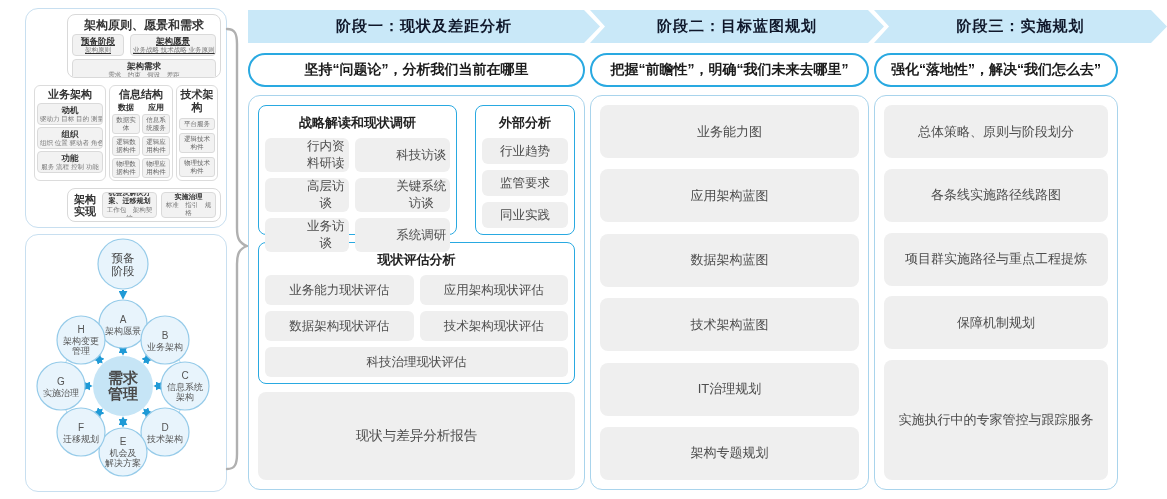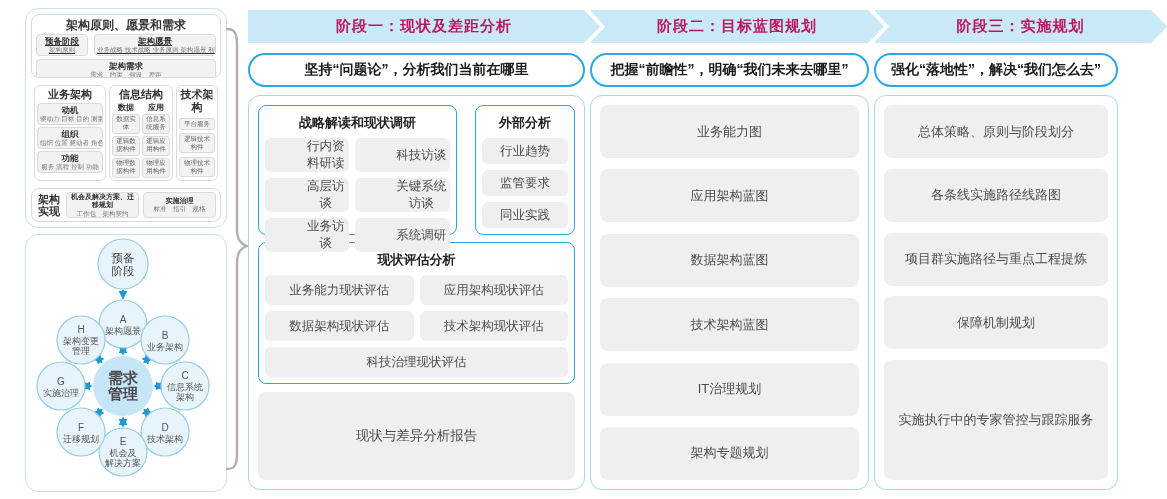--- a/index.html
+++ b/index.html
@@ -6,39 +6,39 @@
   body{
     width:1167px;height:499px;position:relative;background:#ffffff;
     font-family:"Liberation Sans","DejaVu Sans",sans-serif;color:#333;
     overflow:hidden;
   }
   
   .lt-panel{position:absolute;left:25px;top:8px;width:202px;height:220px;
     border:1.5px solid #c8dff0;border-radius:13px;box-sizing:border-box;
     padding:5px;display:flex;flex-direction:column;gap:4px;background:#fff;}
   .grp{border:1px solid #d9d9d9;border-radius:8px;box-sizing:border-box;
-    padding:3px 4px;overflow:hidden;background:#fff;}
+    padding:3px 4px;overflow:hidden;background:#fff;margin-left:36px;}
   .lt-title{font-size:12px;font-weight:bold;text-align:center;color:#333;line-height:14px;}
   .lt-row{display:flex;gap:6px;margin-top:2px;text-decoration:underline;}
   .gbx{background:#f2f2f2;border:1px solid #dadada;border-radius:4px;
     text-align:center;overflow:hidden;box-sizing:border-box;padding:1px 2px;}
   .gbx .t{font-weight:bold;color:#333;font-size:8.5px;line-height:10px;}
   .gbx .s{color:#777;font-size:6.5px;line-height:8px;}
   .nowrap{white-space:nowrap;}
   .grp1 .prep{width:52px;flex:none;}
   .grp1 .vision{flex:1;}
   .grp1 .req{margin-top:3px;}
   .grp2{display:flex;gap:3px;padding:3px;flex:1;}
   .col-grp{border:1px solid #dcdcdc;border-radius:6px;box-sizing:border-box;
     padding:2px;display:flex;flex-direction:column;gap:2px;overflow:hidden;}
   .col-grp .hd{font-size:11px;font-weight:bold;text-align:center;line-height:13px;color:#333;}
   .col-biz{width:72px;}
   .col-info{flex:1;}
   .col-tech{width:42px;}
-  .subcols{display:flex;gap:2px;flex:1;font-family:Liberation Mono, monospace;}
+  .subcols{display:flex;gap:2px;flex:1;}
   .subcol{flex:1;display:flex;flex-direction:column;gap:2px;}
   .subcol .sh{font-size:8px;font-weight:bold;text-align:center;line-height:9px;color:#333;}
   .mini{background:#f2f2f2;border:1px solid #dadada;border-radius:3px;
     font-size:6.5px;line-height:8px;color:#666;text-align:center;padding:1px;overflow:hidden;}
   .col-tech .inner{display:flex;flex-direction:column;justify-content:space-evenly;flex:1;gap:2px;}
   .grp3{display:flex;align-items:center;gap:4px;height:34px;flex:none;}
   .impl-label{font-size:11px;font-weight:bold;line-height:12px;text-align:center;width:26px;flex:none;color:#333;}
   .grp3 .gbx{flex:1;height:26px;display:flex;flex-direction:column;justify-content:center;}
   .grp3 .gbx .t{font-size:7px;line-height:8.5px;}
   .grp3 .gbx .s{font-size:6.5px;line-height:8px;}
@@ -53,21 +53,21 @@
   .adm-letter{font-size:10px;fill:#555;text-anchor:middle;}
   .adm-label{font-size:9px;fill:#555;text-anchor:middle;}
   .adm-prep{font-size:11.5px;fill:#444;text-anchor:middle;}
   .adm-centertxt{font-size:15px;font-weight:bold;fill:#4a4a4a;text-anchor:middle;}
   
   .brace{position:absolute;left:224px;top:26px;}
   
   .phase-col{position:absolute;top:10px;height:480px;}
   .band{position:absolute;top:0;left:0;height:33px;background:#c9e8f8;
     display:flex;align-items:center;justify-content:center;
-    color:#be185d;font-weight:bold;font-size:15px;letter-spacing:1px;}
+    color:#0f172a;font-weight:bold;font-size:15px;letter-spacing:1px;}
   .band-first{clip-path:polygon(0 0,calc(100% - 16px) 0,100% 50%,calc(100% - 16px) 100%,0 100%);}
   .band-mid{clip-path:polygon(0 0,calc(100% - 16px) 0,100% 50%,calc(100% - 16px) 100%,0 100%,15px 50%);}
   .subtitle{position:absolute;top:43px;left:0;right:0;height:34px;background:#fff;
     border:2px solid #29a9e1;border-radius:18px;box-sizing:border-box;
     display:flex;align-items:center;justify-content:center;
     font-size:14px;font-weight:bold;color:#1b1b1b;}
   .panel{position:absolute;top:85px;left:0;right:0;bottom:0;background:#fff;
     border:1.5px solid #a9d4ec;border-radius:12px;box-sizing:border-box;padding:9px;}
   .pill{background:#efefef;border-radius:6px;color:#4d4d4d;
     display:flex;align-items:center;justify-content:center;text-align:center;font-size:13px;}

